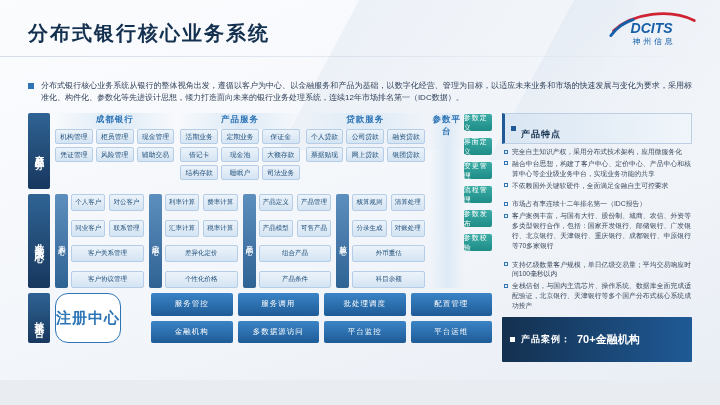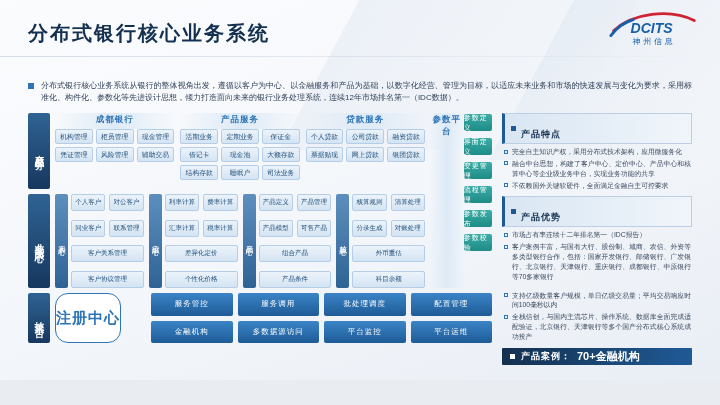--- a/index.html
+++ b/index.html
@@ -66,21 +66,21 @@
   .rp-header { display:flex; align-items:center; gap:5px; background:linear-gradient(90deg,#d9e6f3,#f0f5fa);
                border:1px solid #bccfe4; border-left:3px solid #1f5a96; padding:2px 6px; }
   .rp-sq { width:5px; height:5px; background:#1f5a96; }
   .rp-title { font-size:9px; font-weight:bold; color:#14304f; letter-spacing:1px;margin-top:12px; }
   .rp-list { padding:3px 1px 0 2px; }
   .rp-item { display:flex; gap:4px; margin-bottom:2px; }
   .blt { flex:none; width:4px; height:4px; border:1px solid #2e75b6; margin-top:2.5px; }
   .btx { font-size:6.8px; line-height:1.45; color:#3c4a5e; text-align:justify; }
 
   .case-bar { display:flex; align-items:center; gap:6px; background:linear-gradient(90deg,#14304f,#1f5a96);
-              padding:1px 8px; margin-top:3px; border-radius:1px; }
+              padding:15px 8px; margin-top:3px; border-radius:1px; }
   .case-sq { width:5px; height:5px; background:#fff; }
   .case-label { font-size:9px; font-weight:bold; color:#fff; letter-spacing:1px; }
   .case-value { font-size:11px; font-weight:bold; color:#fff; }
 </style>
 </head>
 <body>
 
 <div class="slide">
   <div class="deco deco-band1"></div>
   <div class="deco deco-band2"></div>
@@ -235,24 +235,20 @@
             <span class="blt"></span>
             <span class="btx">融合中台思想，构建了客户中心、定价中心、产品中心和核算中心等企业级业务中台，实现业务功能的共享</span>
           </div>
           <div class="rp-item">
             <span class="blt"></span>
             <span class="btx">不依赖国外关键软硬件，全面满足金融自主可控要求</span>
           </div>
         </div>
     </div>
     <div class="rp-section">
-      <div class="rp-header">
-        <span class="rp-sq"></span>
-        <span class="rp-title">产品优势</span>
-      </div>
       <div class="rp-list">
           <div class="rp-item">
             <span class="blt"></span>
             <span class="btx">市场占有率连续十二年排名第一（IDC报告）</span>
           </div>
           <div class="rp-item">
             <span class="blt"></span>
             <span class="btx">客户案例丰富，与国有大行、股份制、城商、农信、外资等多类型银行合作，包括：国家开发银行、邮储银行、广发银行、北京银行、天津银行、重庆银行、成都银行、中原银行等70多家银行</span>
           </div>
         </div>

